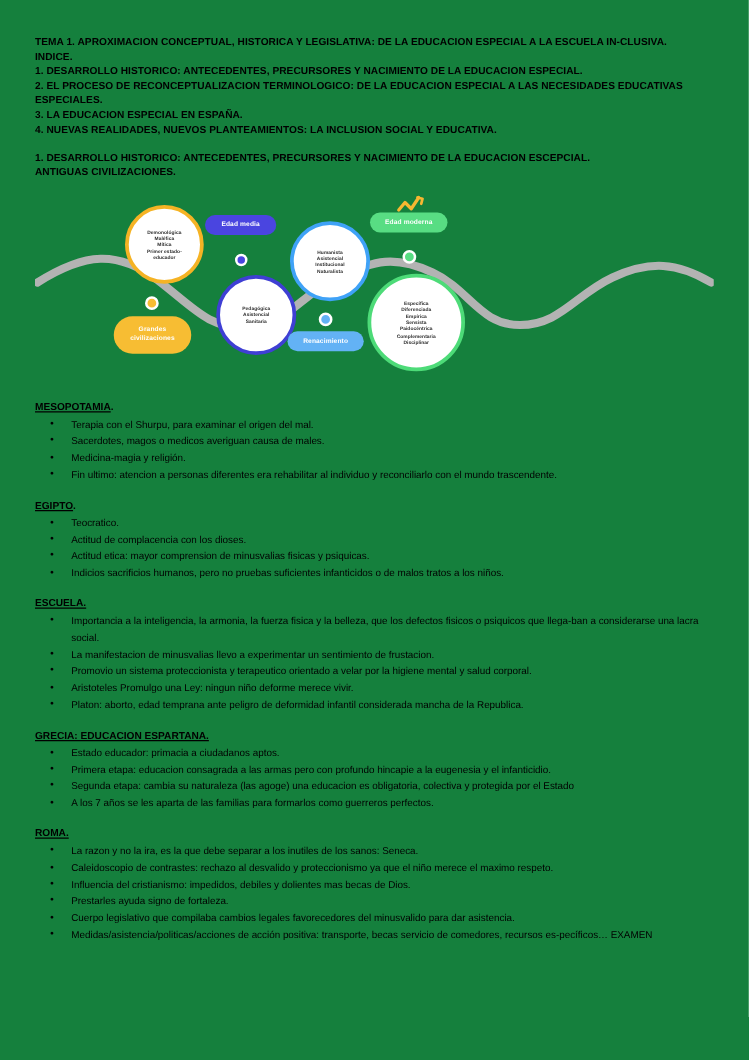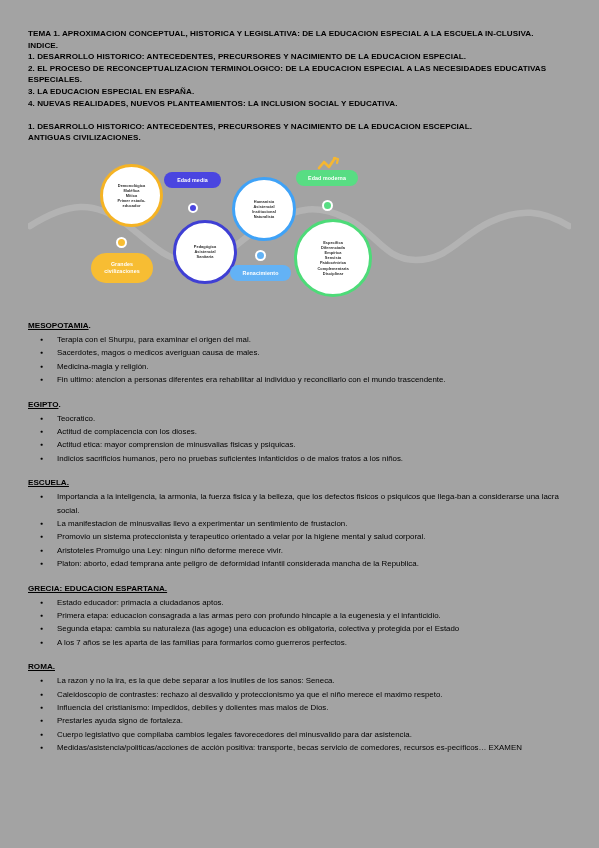--- a/index.html
+++ b/index.html
@@ -12,21 +12,21 @@
     height: 848px;
     font-family: "Liberation Sans", sans-serif;
     color: #000000;
     overflow: hidden;
   }
   .page {
     position: relative;
     width: 599px;
     height: 848px;
     padding: 28px 28px 0 28px;
-    background: #a3a3a3;
+    background: #15803d;
   }
 
   
   .head-block { font-size: 8.1px; font-weight: bold; line-height: 11.6px; letter-spacing: 0.05px; }
   .head-block .ln { white-space: pre-wrap; }
   .gap { height: 11.6px; }
 
   
   .sec-head {
     font-size: 8.1px; font-weight: bold; line-height: 13px;
@@ -212,19 +212,19 @@
     <li>Estado educador: primacia a ciudadanos aptos.</li>
     <li>Primera etapa: educacion consagrada a las armas pero con profundo hincapie a la eugenesia y el infanticidio.</li>
     <li>Segunda etapa: cambia su naturaleza (las agoge) una educacion es obligatoria, colectiva y protegida por el Estado</li>
     <li>A los 7 años se les aparta de las familias para formarlos como guerreros perfectos.</li>
   </ul>
 
   <div class="sec-head"><span class="u">ROMA.</span></div>
   <ul class="bul">
     <li>La razon y no la ira, es la que debe separar a los inutiles de los sanos: Seneca.</li>
     <li>Caleidoscopio de contrastes: rechazo al desvalido y proteccionismo ya que el niño merece el maximo respeto.</li>
-    <li>Influencia del cristianismo: impedidos, debiles y dolientes mas malos de Dios.</li>
+    <li>Influencia del cristianismo: impedidos, debiles y dolientes mas becas de Dios.</li>
     <li>Prestarles ayuda signo de fortaleza.</li>
     <li>Cuerpo legislativo que compilaba cambios legales favorecedores del minusvalido para dar asistencia.</li>
     <li>Medidas/asistencia/politicas/acciones de acción positiva: transporte, becas servicio de comedores, recursos es-pecíficos… EXAMEN</li>
   </ul>
 
 </div>
 
 </body></html>

